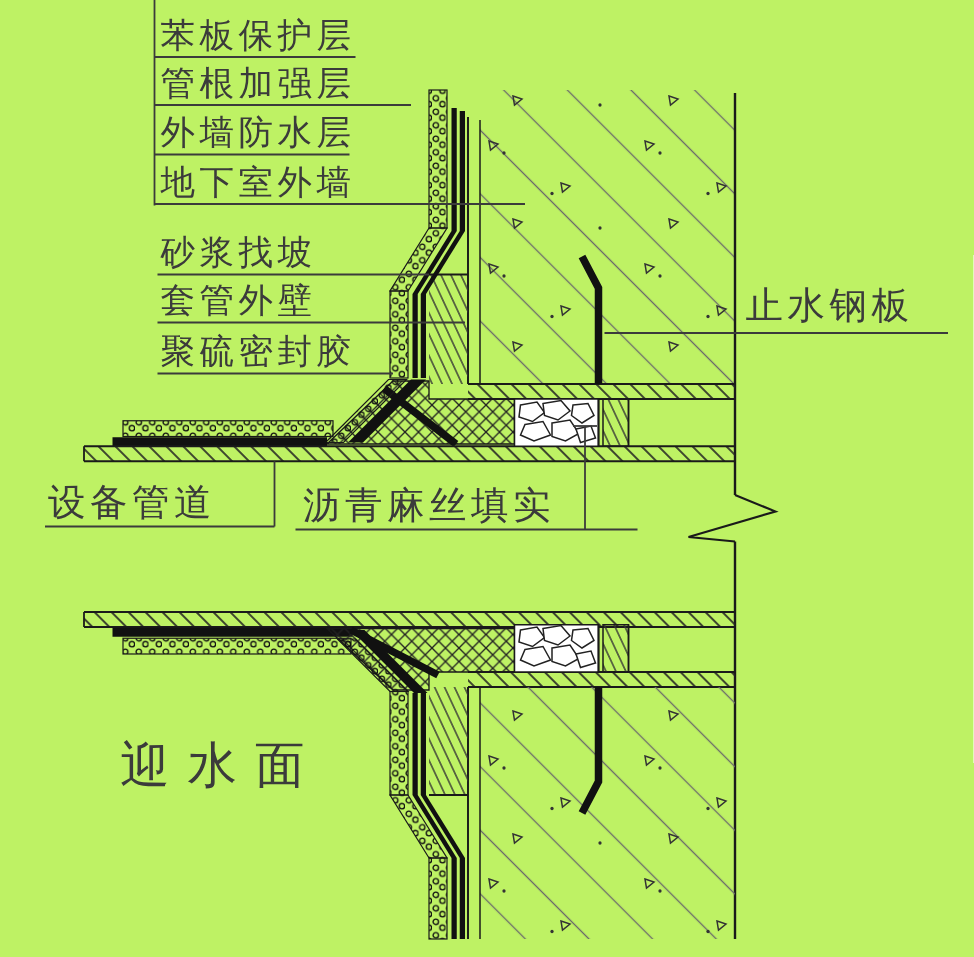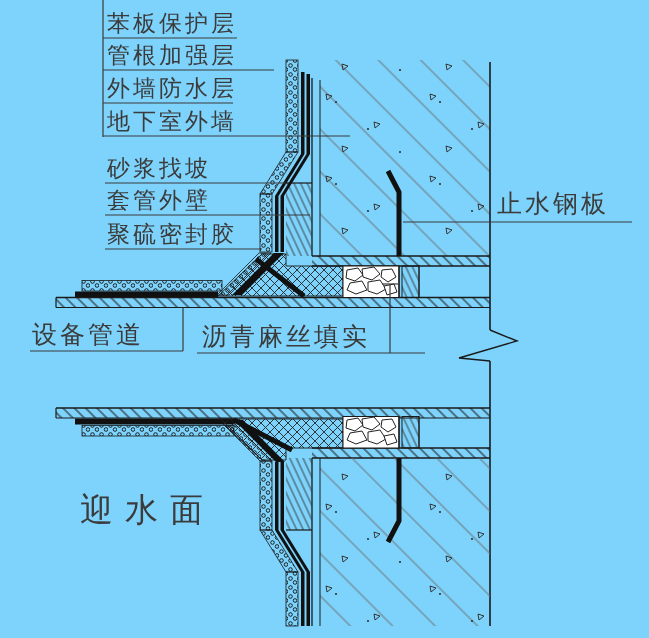--- a/index.html
+++ b/index.html
@@ -1,16 +1,16 @@
 <!DOCTYPE html>
 <html><head>
 <meta charset="utf-8">
 <style>
   html,body{margin:0;padding:0;background:#ffffff;}
-  .stage{position:relative;width:649px;height:638px;background:#7dd3fc;overflow:hidden;
+  .stage{position:relative;width:649px;height:638px;background:#bef264;overflow:hidden;
          font-family:"Liberation Sans", sans-serif;}
   svg{display:block;}
   text{fill:#3b3b3b;}
 </style>
 </head>
 <body>
 
 <div class="stage">
 <svg width="649" height="638" viewBox="0 0 649 638">
   <defs>

